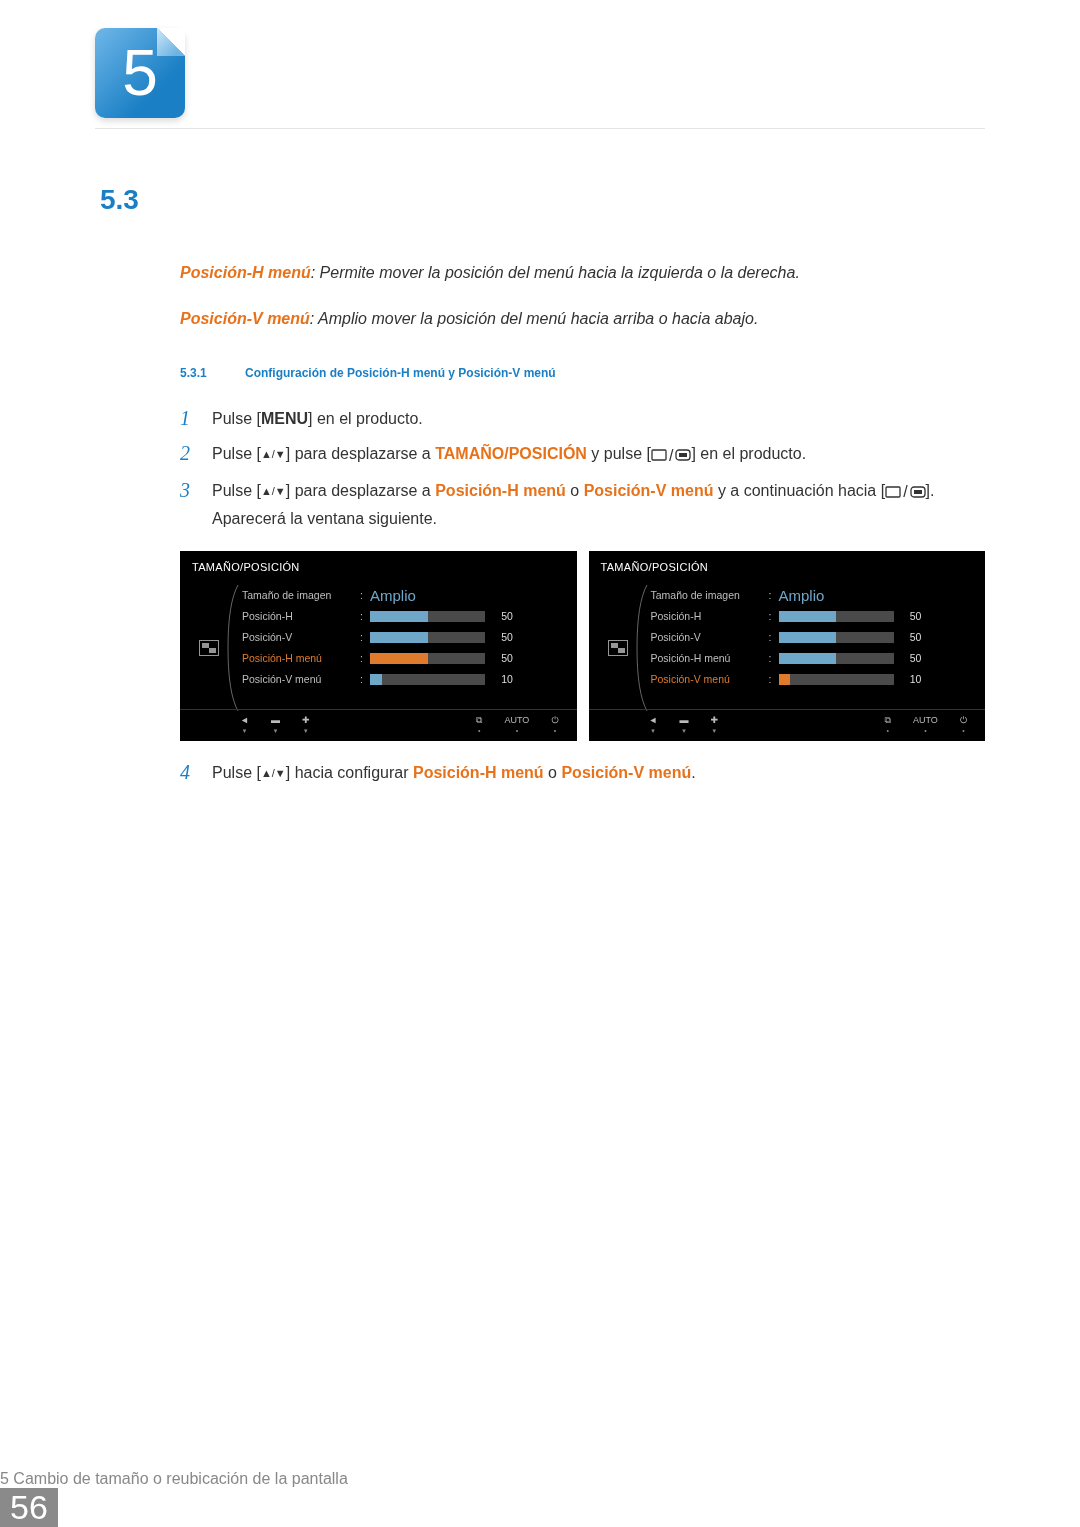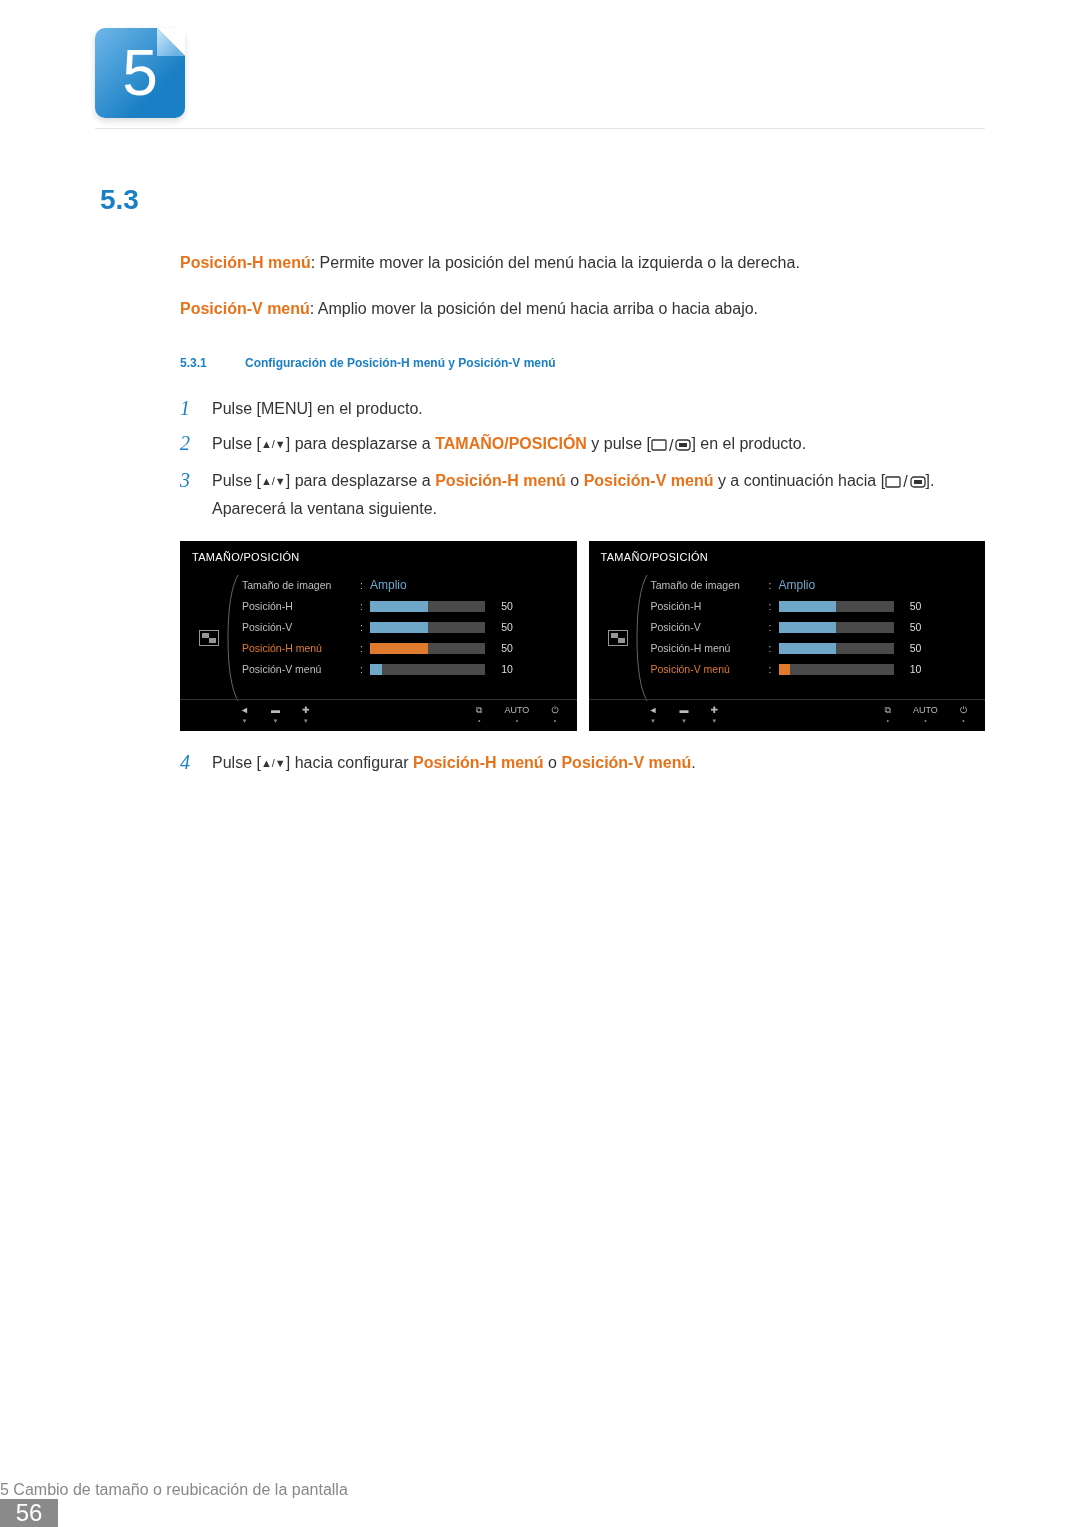--- a/index.html
+++ b/index.html
@@ -71,28 +71,29 @@
   }
   .section {
     padding-left: 5px;
   }
   .section-heading {
     display: flex;
     align-items: baseline;
     color: #1a7fc4;
     font-size: 28px;
     font-weight: 700;
-    margin-bottom: 35px;
+    margin-bottom: 45px;
   }
   .section-heading .num { min-width: 75px; }
   .intro {
     padding-left: 80px;
     font-size: 16px;
     line-height: 1.5;
     margin-bottom: 35px;
+    font-style: italic;
   }
   .intro p { margin-bottom: 22px; }
   .orange-b { color: #e8721a; font-weight: 700; }
   .subsection-heading {
     display: flex;
     align-items: baseline;
     color: #1a7fc4;
     font-size: 12px;
     font-weight: 700;
     padding-left: 80px;
@@ -111,21 +112,21 @@
   }
   ol.steps > li .stepnum {
     min-width: 32px;
     color: #1a7fc4;
     font-size: 20px;
     font-style: italic;
     font-family: "Times New Roman", serif;
     line-height: 1.3;
   }
   ol.steps > li .steptxt { flex: 1; }
-  .bold { font-weight: 400; }
+  .bold { font-weight: 700; }
   .updown {
     display: inline-block;
     font-size: 11px;
     vertical-align: 1px;
   }
   .rects {
     display: inline-flex;
     align-items: center;
     gap: 2px;
     vertical-align: -2px;
@@ -186,21 +187,21 @@
     width: 118px;
     color: #bfbfbf;
   }
   .osd-row.highlight .label { color: #e07a2c; }
   .osd-row .colon {
     width: 10px;
     color: #bfbfbf;
   }
   .osd-row .value-text {
     color: #6fa7c9;
-    font-size: 12px;
+    font-size: 15px;
   }
   .osd-row .slider-wrap {
     display: flex;
     align-items: center;
     gap: 10px;
   }
   .osd-row .slider {
     width: 115px;
     height: 11px;
     background: #4a4a4a;
@@ -261,21 +262,21 @@
     display: flex;
     align-items: center;
     padding-right: 12px;
     color: #888;
     font-size: 16px;
   }
   .page-footer .pagenum {
     width: 58px;
     background: #8a8a8a;
     color: #fff;
-    font-size: 24px;
+    font-size: 34px;
     display: flex;
     align-items: center;
     justify-content: center;
   }
 </style>
 </head>
 <body>
 
 <div class="page">
 

